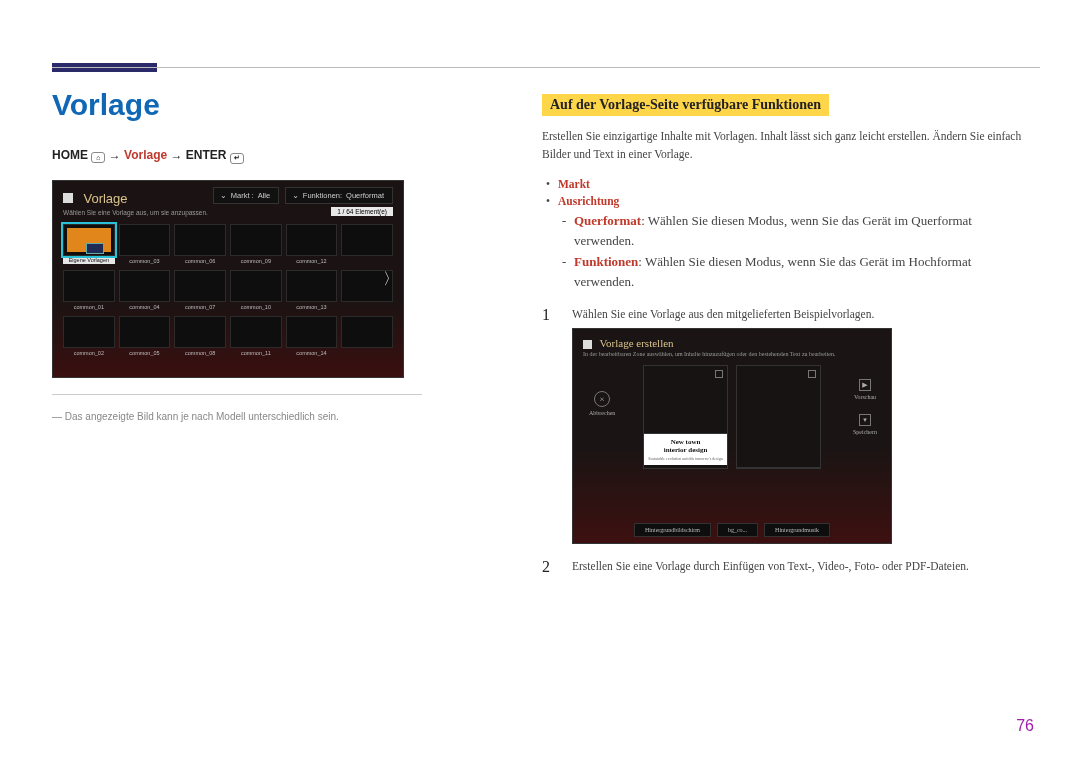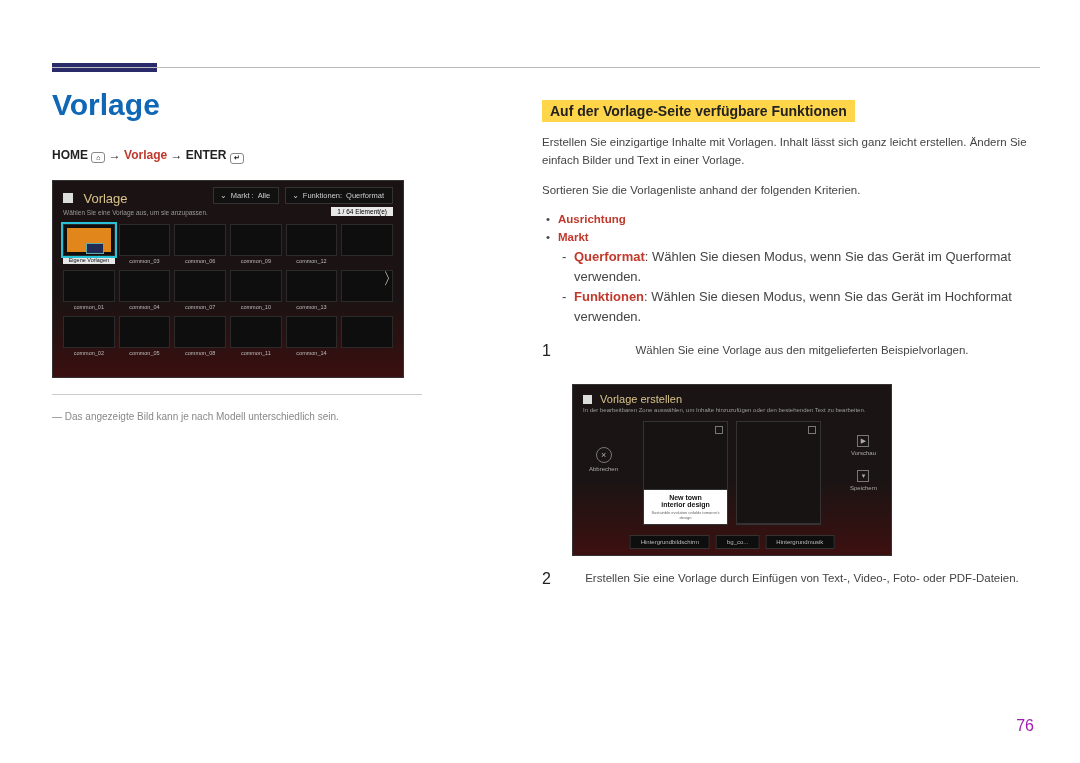--- a/index.html
+++ b/index.html
@@ -36,22 +36,23 @@
   }
   .left-col {
     position: absolute;
     left: 52px;
     top: 88px;
     width: 370px;
   }
   .right-col {
     position: absolute;
     left: 542px;
-    top: 100px;
+    top: 94px;
     width: 490px;
+    font-family: Liberation Serif, serif;
   }
   .title {
     font-size: 30px;
     color: #0f67b5;
     font-weight: 700;
     margin-bottom: 26px;
   }
   .breadcrumb {
     font-size: 12px;
     font-weight: 700;
@@ -228,28 +229,28 @@
     gap:16px;
     margin-top:14px;
     font-size:11.5px;
   }
   .step-n {
     font-size:16px;
     font-weight:400;
     color:#222;
     width:14px;
   }
-  .step-txt { flex:1; color:#444; padding-top:2px;text-align:center; }
+  .step-txt { flex:1; color:#444; padding-top:2px; }
   
   .shot2 {
     width:320px;
-    height:172px;
+    height:216px;
     background: linear-gradient(#1a1414 55%, #3d1010);
     border:1px solid #333;
-    margin:24px 0 12px 30px;
+    margin:4px 0 12px 30px;
     position:relative;
     color:#ccc;
   }
   .shot2 .hdr-title {
     color:#d9c38a;
     font-size:11px;
     padding:8px 10px 2px;
   }
   .shot2 .subt {
     font-size:6px;
@@ -445,24 +446,23 @@
     <div class="arrowR">〉</div>
   </div>
 
   <div class="mini-rule"></div>
   <div class="footnote">― <span>Das angezeigte Bild kann je nach Modell unterschiedlich sein.</span></div>
 </div>
 
 <div class="right-col">
   <div class="section-head">Auf der Vorlage-Seite verfügbare Funktionen</div>
   <div class="body-text">Erstellen Sie einzigartige Inhalte mit Vorlagen. Inhalt lässt sich ganz leicht erstellen. Ändern Sie einfach Bilder und Text in einer Vorlage.</div>
-  <div class="body-text">Sortieren Sie die Vorlagenliste anhand der folgenden Kriterien.</div>
-
+
+  <div class="bullet"><span class="red-b">Markt</span></div>
   <div class="bullet"><span class="red-b">Ausrichtung</span></div>
-  <div class="bullet"><span class="red-b">Markt</span></div>
   <div class="sub-dash"><span class="red-b">Querformat</span><span>: Wählen Sie diesen Modus, wenn Sie das Gerät im Querformat verwenden.</span></div>
   <div class="sub-dash"><span class="red-b">Funktionen</span><span>: Wählen Sie diesen Modus, wenn Sie das Gerät im Hochformat verwenden.</span></div>
 
   <div class="step">
     <div class="step-n">1</div>
     <div class="step-txt">Wählen Sie eine Vorlage aus den mitgelieferten Beispielvorlagen.</div>
   </div>
 
   
   <div class="shot2">

